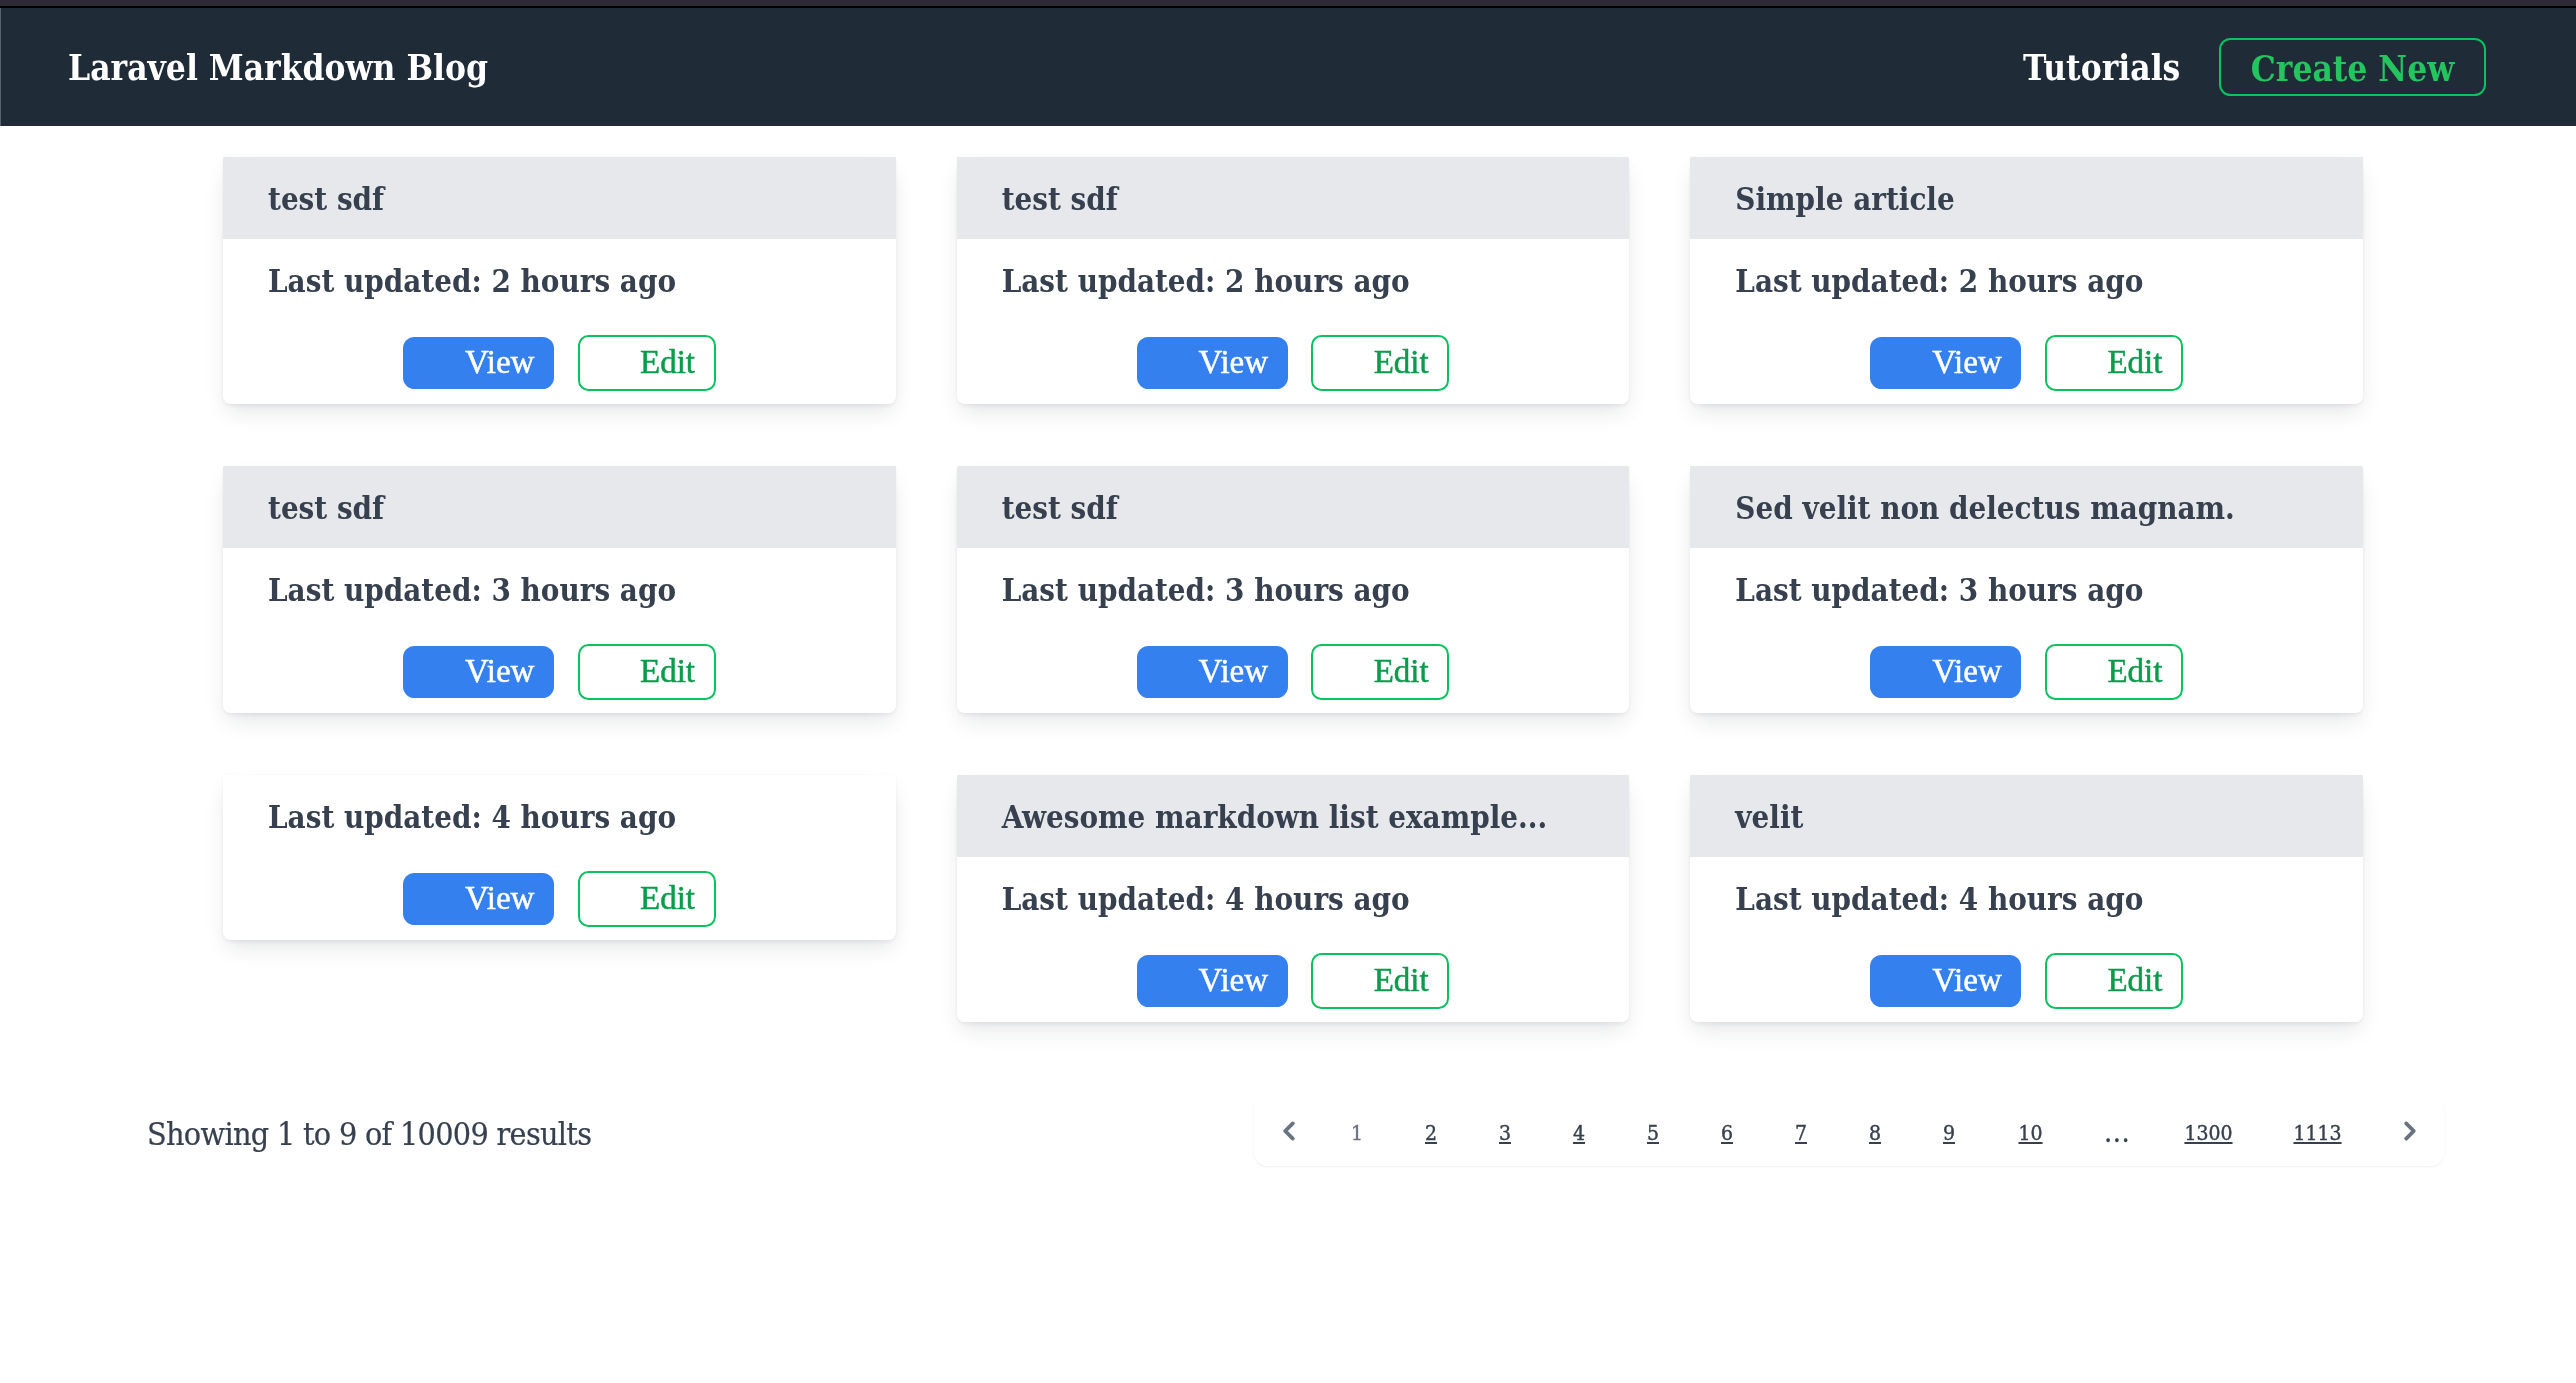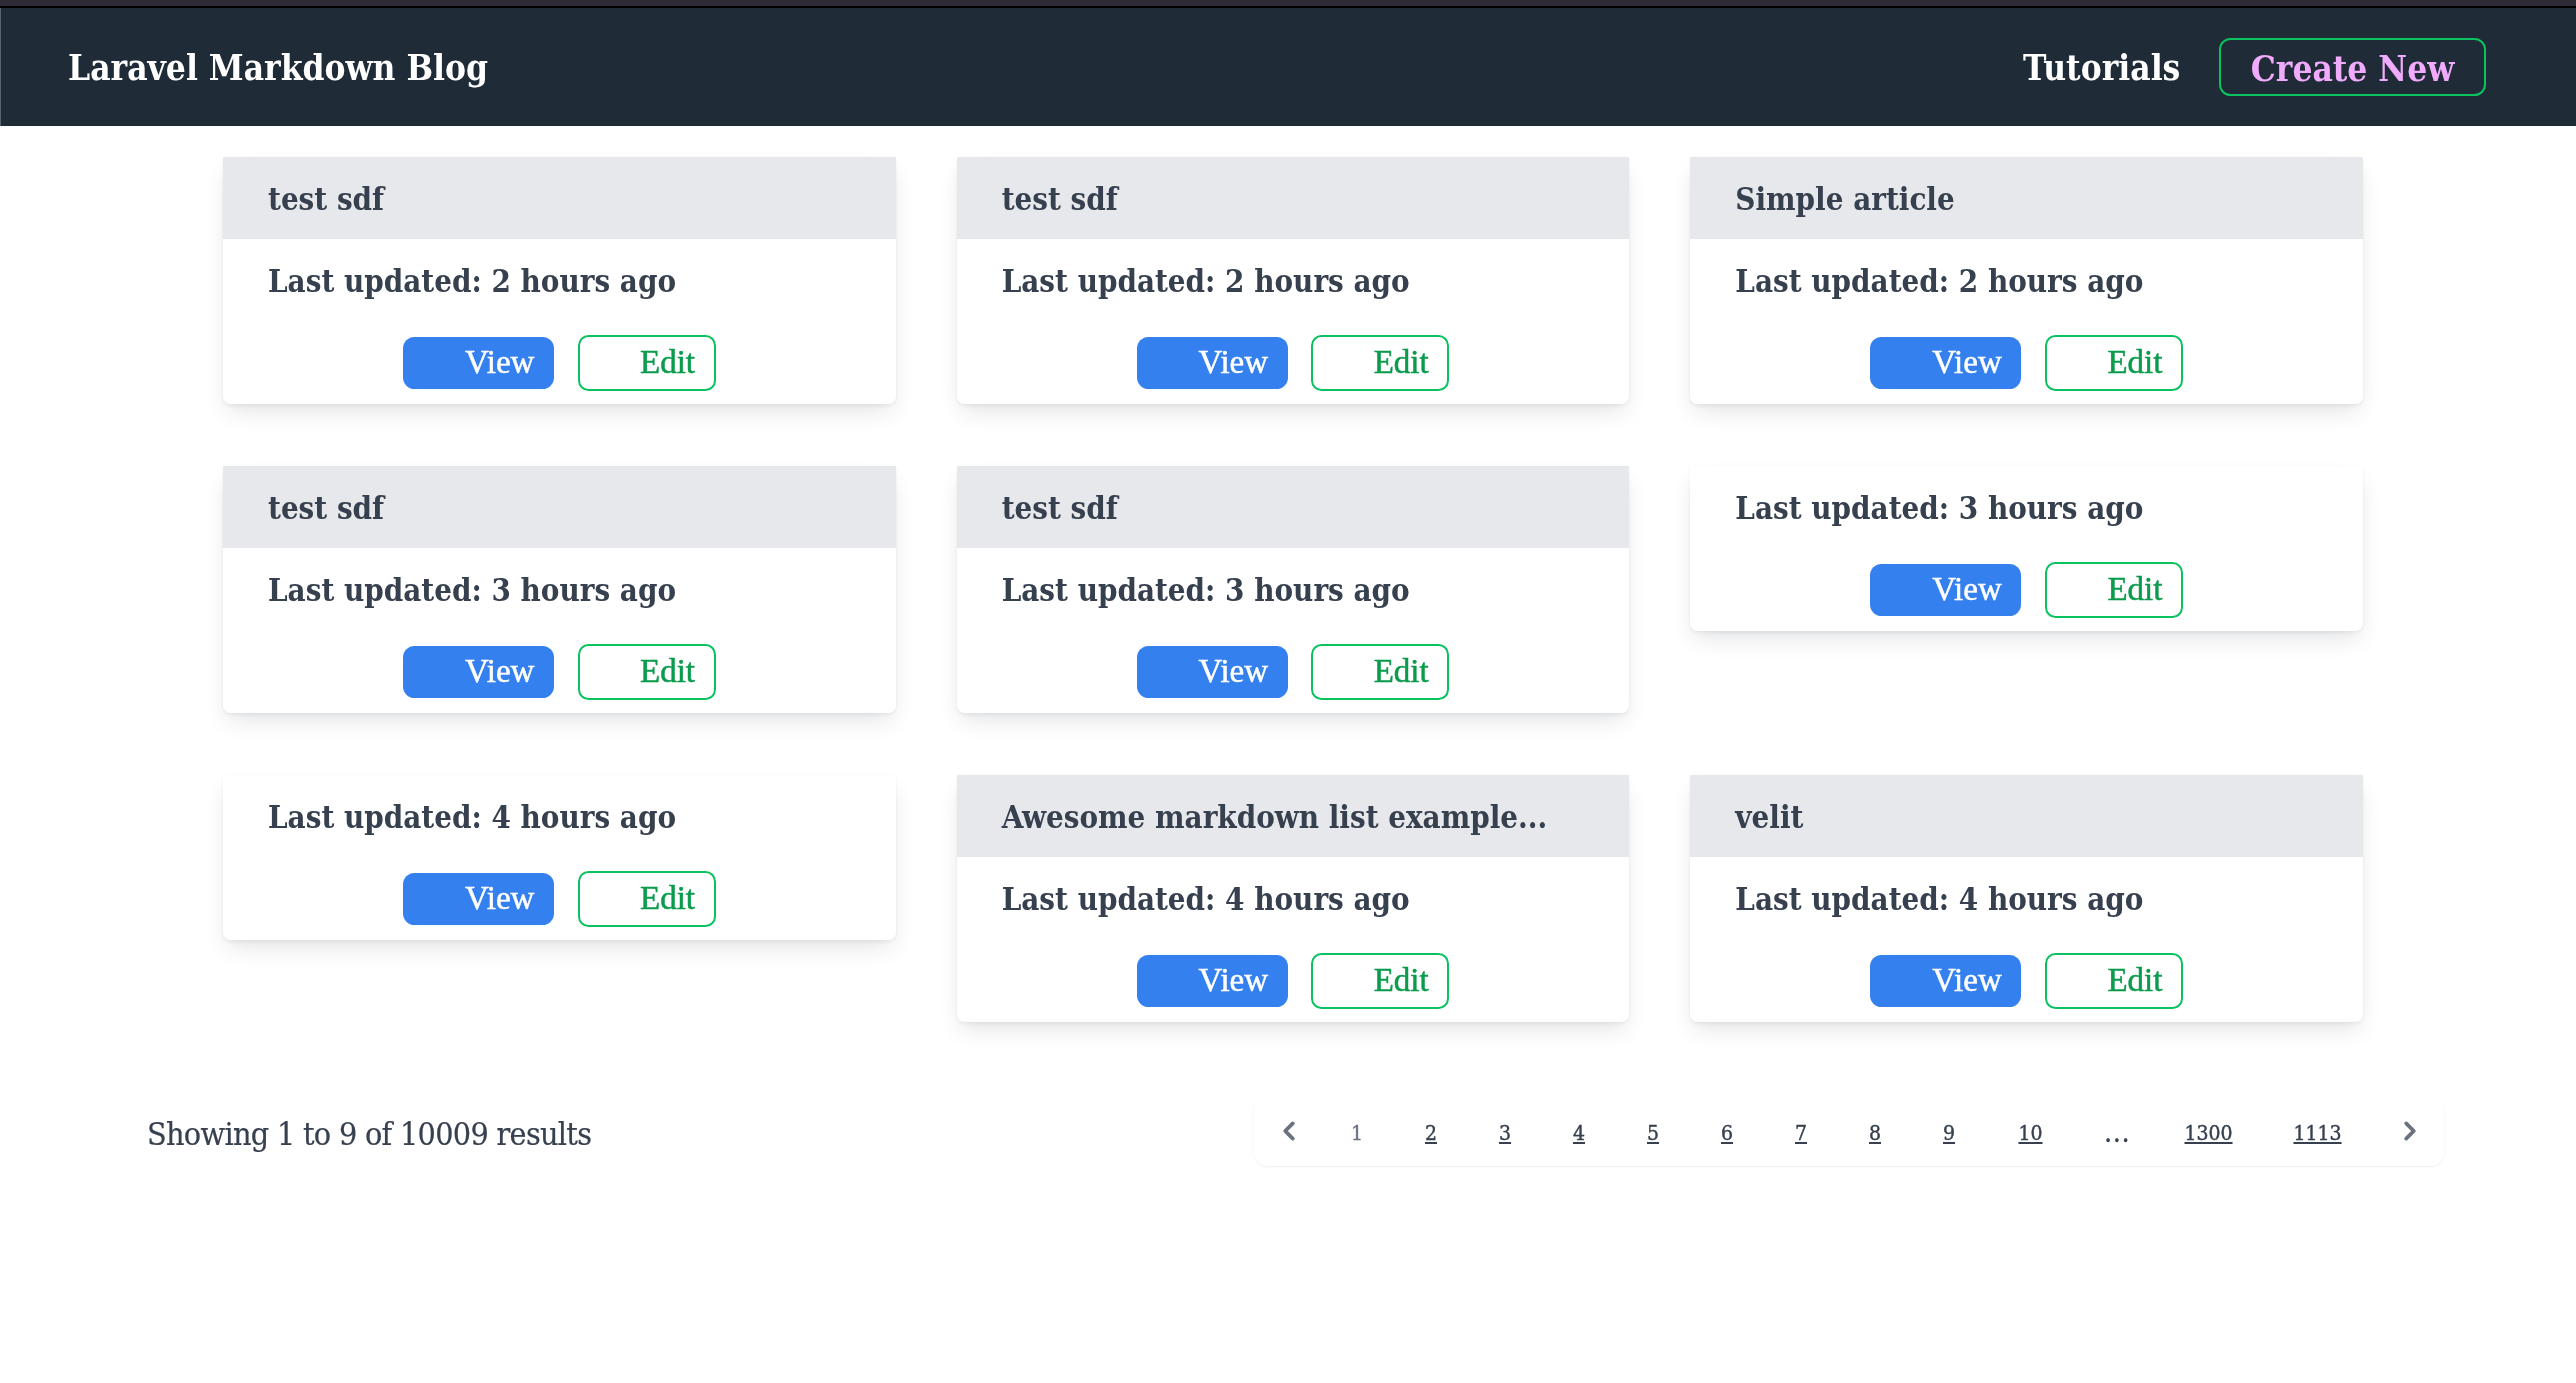--- a/index.html
+++ b/index.html
@@ -9,21 +9,21 @@
   .chrome-top{position:absolute;left:0;top:0;width:2576px;height:5.7px;background:#2e2b36;}
   .chrome-line{position:absolute;left:0;top:5.7px;width:2576px;height:1.9px;background:#000;}
   .chrome-left{position:absolute;left:0;top:7.6px;width:1.4px;height:118px;background:#59626f;z-index:5;}
   .navbar{position:absolute;left:0;top:7.6px;width:2576px;height:118px;background:#202b38;}
   .brand{position:absolute;left:68px;top:1px;height:118px;display:flex;align-items:center;
          color:#fff;font-weight:700;font-size:35px;white-space:nowrap;text-decoration:none;}
   .navright{position:absolute;left:0;top:0;width:2576px;height:118px;}
   .navlink{position:absolute;left:2023px;top:1.4px;height:118px;display:flex;align-items:center;
            color:#fff;font-weight:700;font-size:35px;text-decoration:none;white-space:nowrap;}
   .btn-create{position:absolute;left:2219px;top:30px;width:267px;height:58px;box-sizing:border-box;
-              border:2.9px solid #0ac25f;border-radius:11.5px;color:#f0abfc;font-weight:700;font-size:35px;
+              border:2.9px solid #0ac25f;border-radius:11.5px;color:#22c55e;font-weight:700;font-size:35px;
               text-decoration:none;white-space:nowrap;display:flex;align-items:center;justify-content:center;padding-top:4px;}
   .grid{position:absolute;left:223px;top:157px;width:2140px;}
   .row{display:flex;gap:61px;align-items:flex-start;}
   .card{width:673px;background:#fff;border-radius:1px 1px 7.6px 7.6px;
         box-shadow:0 1.9px 4.8px -1px rgba(25,32,45,.09), 0 11.5px 23px -5.7px rgba(25,32,45,.13);}
   .card-header{background:#e6e8eb;padding:23px 45px;border-radius:1px 1px 0 0;}
   .card-title{position:relative;top:1.4px;font-size:31px;font-weight:700;color:#36404e;line-height:36px;margin:0;}
   .card-body{padding:24px 45px 13px;}
   .card-text{font-size:31px;font-weight:700;color:#36404e;line-height:36px;margin:0 0 36px;}
   .btnrow{display:flex;justify-content:center;align-items:center;gap:23.4px;height:56px;}
@@ -121,20 +121,23 @@
         </div>
         <div class="card-body">
           <p class="card-text">Last updated: 3 hours ago</p>
           <div class="btnrow">
             <a class="btn btn-view" href="#">View</a>
             <a class="btn btn-edit" href="#">Edit</a>
           </div>
         </div>
       </div>
       <div class="card">
+        <div class="card-header">
+          <h5 class="card-title">Sed velit non delectus magnam.</h5>
+        </div>
         <div class="card-body">
           <p class="card-text">Last updated: 3 hours ago</p>
           <div class="btnrow">
             <a class="btn btn-view" href="#">View</a>
             <a class="btn btn-edit" href="#">Edit</a>
           </div>
         </div>
       </div>
     </div>
     <div style="height: 62px;"></div>

